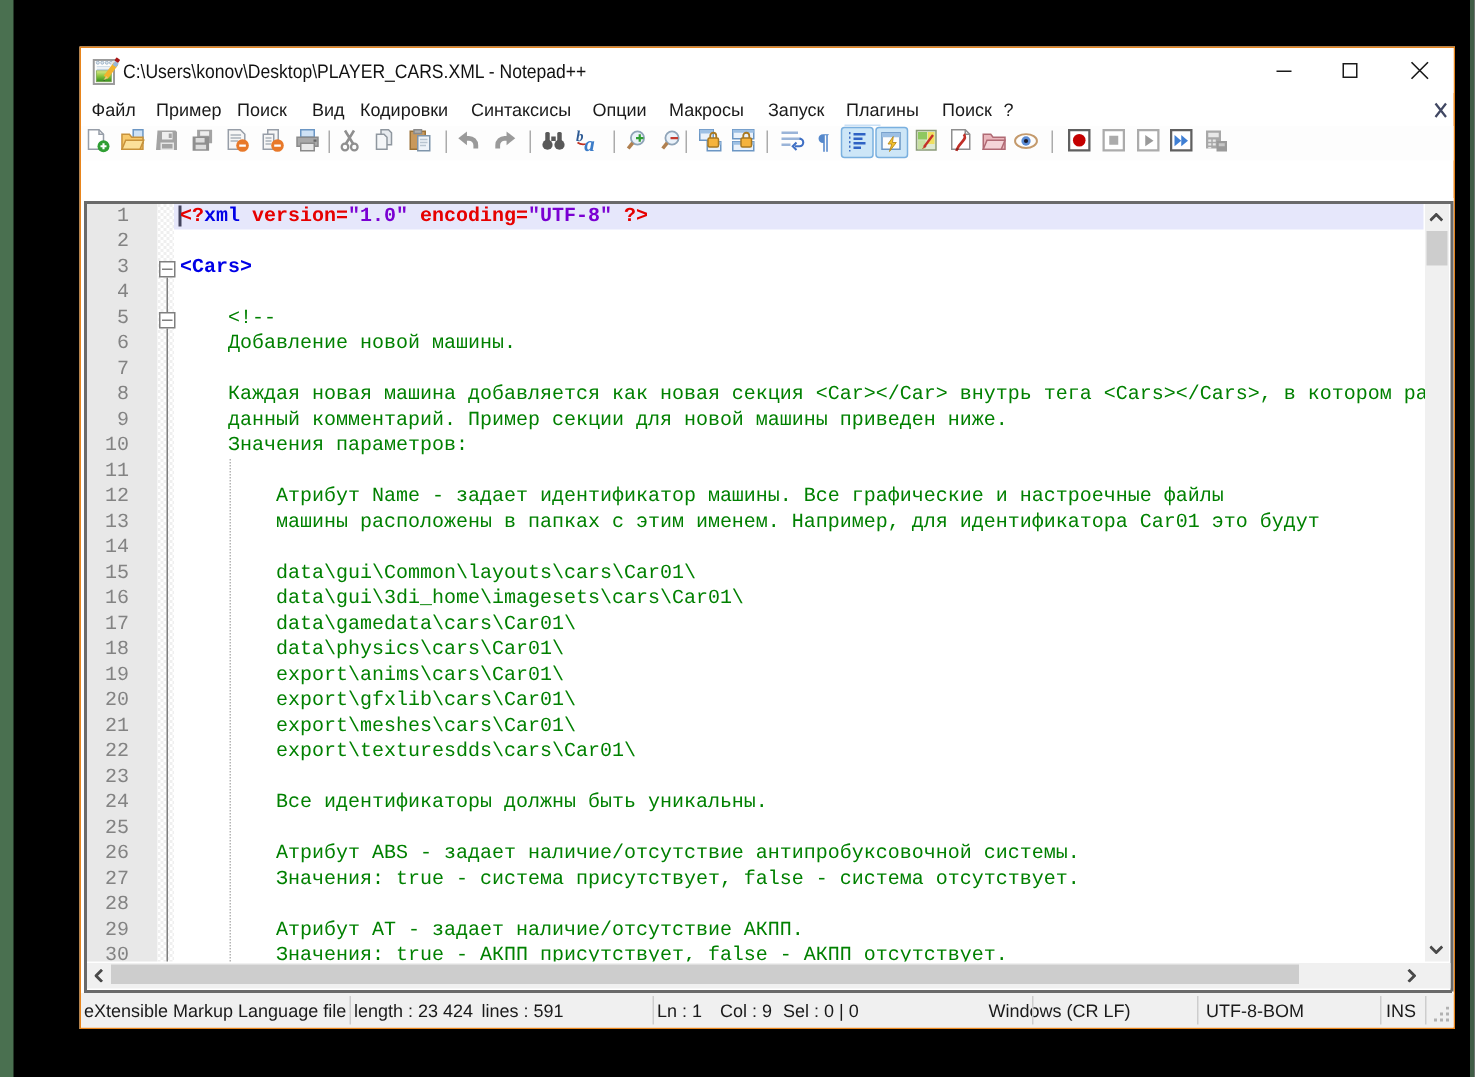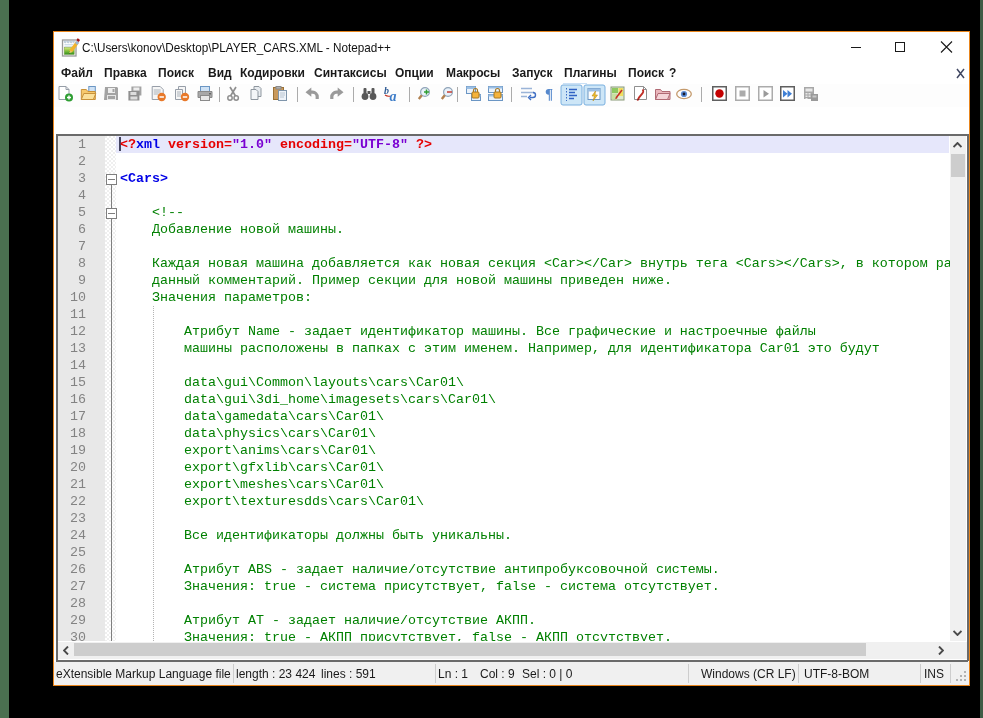--- a/index.html
+++ b/index.html
@@ -5,21 +5,21 @@
   body{width:983px;height:718px;background:#000;position:relative;overflow:hidden;
        font-family:"Liberation Sans",sans-serif;}
   .abs{position:absolute;}
   #gl{left:0;top:0;width:9px;height:718px;background:#4a7050;}
   #gr{left:980px;top:0;width:3px;height:718px;background:#3f5c45;}
   #win{left:33px;top:31px;width:915px;height:653px;border:1px solid #e8851c;background:#fff;margin-left:20px;}
   
   #title{left:0;top:0;width:915px;height:30px;background:#fff;}
   #ttext{left:28px;top:0;height:30px;line-height:31px;font-size:13px;color:#111;white-space:pre;transform:scaleX(0.9);transform-origin:0 50%;}
   
-  #menu{left:0;top:30px;width:847px;height:22px;background:#fff;font-weight:bold;}
+  #menu{left:0;top:30px;width:847px;height:22px;background:#fff;}
   .mi{position:absolute;top:0;height:22px;line-height:23px;font-size:12px;color:#1a1a1a;white-space:pre;}
   
   #tbar{left:0;top:52px;width:915px;height:23px;background:#fdfdfd;}
   
   #tabbar{left:0;top:75px;width:915px;height:25px;background:linear-gradient(180deg,#f4f4f4,#eeeeee);}
   #tab{position:absolute;left:1px;top:2px;width:143px;height:23px;background:#f3f3f3;border-right:1px solid #7f7f7f;}
   #tabstripe{position:absolute;left:1px;top:2px;width:144px;height:4px;background:#f9a13a;}
   #tabtext{position:absolute;left:21px;top:5px;font-size:13px;color:#111;transform:scaleX(0.83);transform-origin:0 50%;}
   #tabx{position:absolute;left:128px;top:10px;width:15px;height:11px;background:#a2626b;border-radius:2px;}
   
@@ -91,21 +91,21 @@
       </svg>
     <svg class="abs" style="left:840px;top:9px" width="12" height="12">
         <rect x="1.5" y="1.5" width="9" height="9" fill="none" stroke="#1a1a1a" stroke-width="1"></rect>
       </svg>
     <svg class="abs" style="left:886px;top:8px" width="13" height="14">
         <path d="M1 1.5 L12 12.5 M12 1.5 L1 12.5" stroke="#1a1a1a" stroke-width="1.1"></path>
       </svg>
   </div>
   <div class="abs" id="menu">
     <span class="mi" style="left:7px">Файл</span>
-    <span class="mi" style="left:50px">Правка</span>
+    <span class="mi" style="left:50px">Пример</span>
     <span class="mi" style="left:104px">Поиск</span>
     <span class="mi" style="left:154px">Вид</span>
     <span class="mi" style="left:186px">Кодировки</span>
     <span class="mi" style="left:260px">Синтаксисы</span>
     <span class="mi" style="left:341px">Опции</span>
     <span class="mi" style="left:392px">Макросы</span>
     <span class="mi" style="left:458px">Запуск</span>
     <span class="mi" style="left:510px">Плагины</span>
     <span class="mi" style="left:574px">Поиск</span>
     <span class="mi" style="left:615px">?</span>
@@ -433,21 +433,21 @@
   <svg class="abs sarr" style="left:884px;top:614px" width="6" height="9">
       <path d="M1 0.5 L5 4.5 L1 8.5" stroke="#4a4a4a" stroke-width="1.9" fill="none"></path>
     </svg>
   <div class="abs" id="sbar">
     <span class="st" style="left:2px">eXtensible Markup Language file</span>
     <span class="st" style="left:182px">length : 23 424</span>
     <span class="st" style="left:267px">lines : 591</span>
     <span class="st" style="left:384px">Ln : 1</span>
     <span class="st" style="left:426px">Col : 9</span>
     <span class="st" style="left:468px">Sel : 0 | 0</span>
-    <span class="st" style="left:647px">Windows (CR LF)</span>
+    <span class="st" style="left:605px">Windows (CR LF)</span>
     <span class="st" style="left:750px">UTF-8-BOM</span>
     <span class="st" style="left:870px">INS</span>
     <div class="sep" style="left:179px"></div>
     <div class="sep" style="left:381px"></div>
     <div class="sep" style="left:634px"></div>
     <div class="sep" style="left:744px"></div>
     <div class="sep" style="left:866px"></div>
     <div class="sep" style="left:896px"></div>
     <svg class="abs" style="left:902px;top:9px" width="12" height="12">
       <g fill="#b2b2b2">

